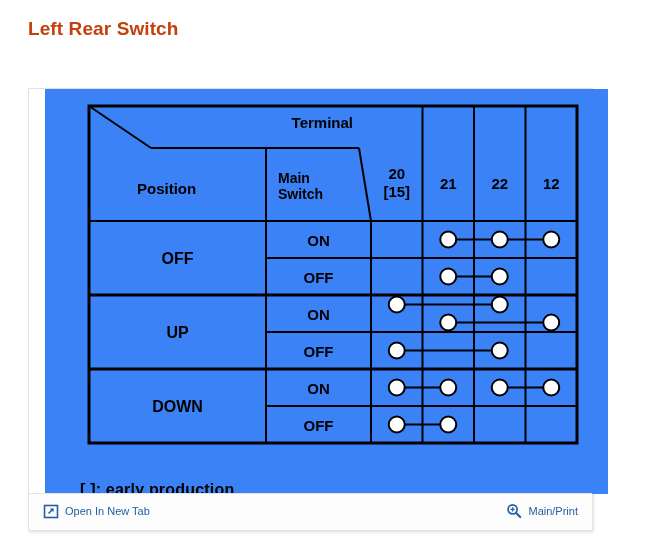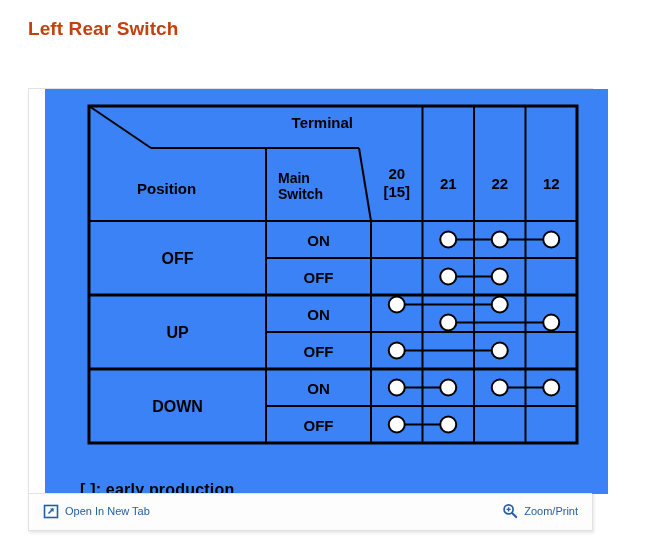--- a/index.html
+++ b/index.html
@@ -162,18 +162,18 @@
       </a>
 
       <a class="footer-link link-zoom" href="#">
         <span class="licon">
           <svg width="16" height="16" viewBox="0 0 16 16">
             <circle cx="6.6" cy="6.4" r="4.5" fill="none" stroke="#2360a5" stroke-width="1.7"></circle>
             <path d="M6.6 4.3 L6.6 8.5 M4.5 6.4 L8.7 6.4" stroke="#2360a5" stroke-width="1.4"></path>
             <path d="M10.0 9.9 L14.2 14.1" stroke="#2360a5" stroke-width="2.1" stroke-linecap="round"></path>
           </svg>
         </span>
-        <span>Zoom/Print</span>
+        <span>Main/Print</span>
       </a>
 
     </div>
   </div>
 </div>
 
 </body></html>

